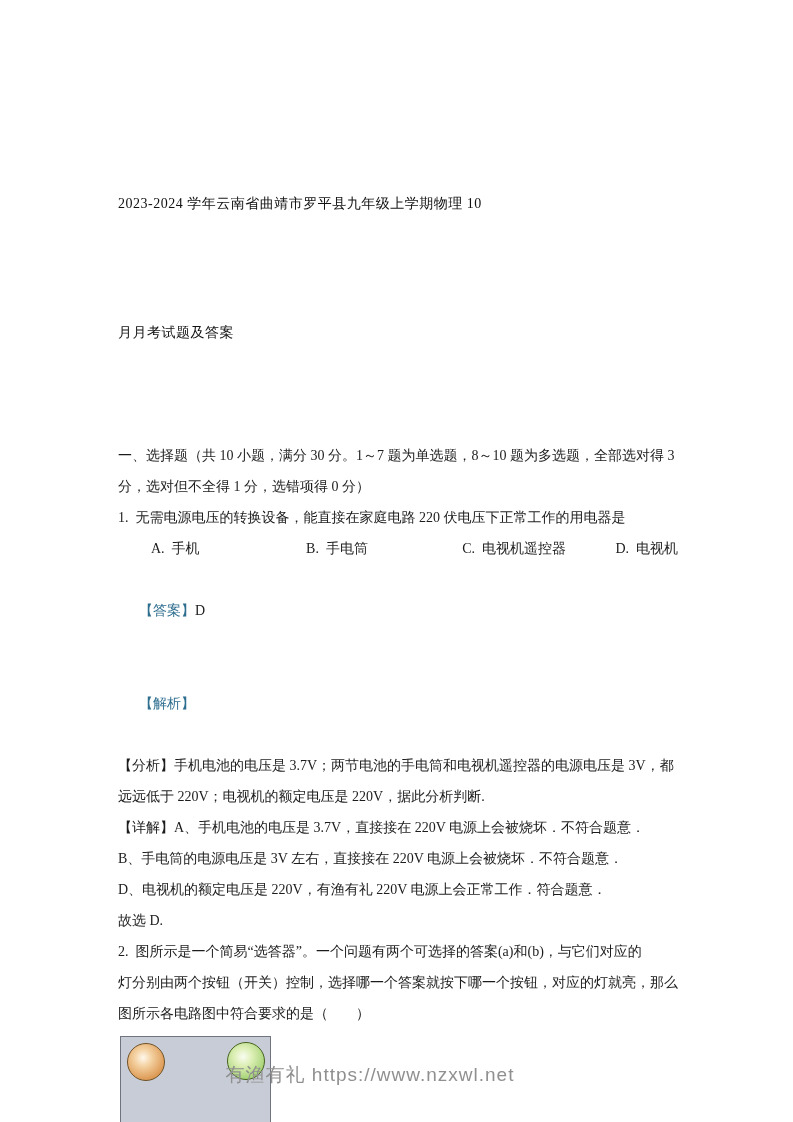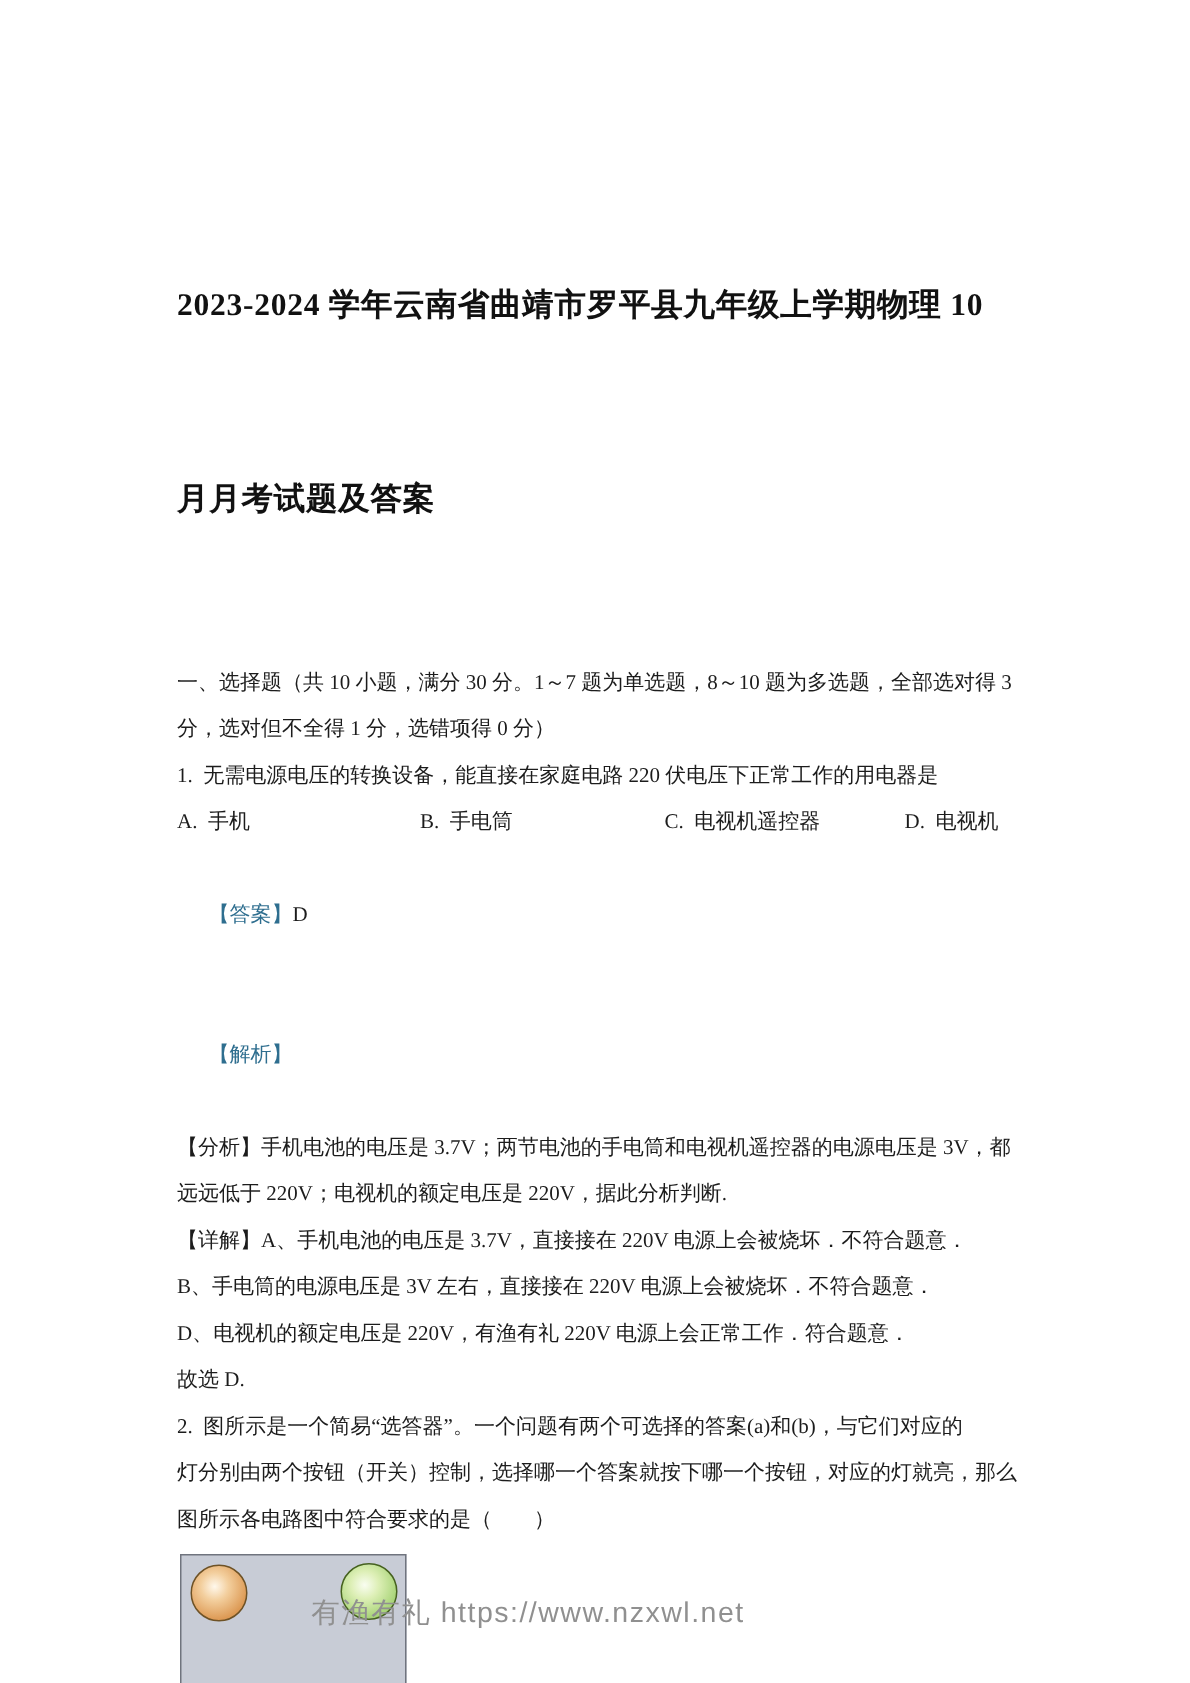--- a/index.html
+++ b/index.html
@@ -3,25 +3,25 @@
 <meta charset="utf-8">
 <style>
   html,body{margin:0;padding:0;background:#ffffff;}
   body{
     width:793px;height:1122px;position:relative;overflow:hidden;
     font-family:"Liberation Serif","DejaVu Serif",serif;
     color:#1c1c1c;
   }
   .page{position:absolute;inset:0;background:#ffffff;}
   .content{position:absolute;left:118px;top:0;width:560px;}
-  .title{margin-top:96px;font-size:21px;font-weight:bold;line-height:43px;color:#111;letter-spacing:0.5px;white-space:pre;}
+  .title{margin-top:96px;font-size:14px;font-weight:normal;line-height:43px;color:#111;letter-spacing:0.5px;white-space:pre;}
   .section-head{font-size:14.5px;line-height:30px;text-align:center;margin-top:2px;white-space:pre;}
   .line{font-size:14px;line-height:31px;white-space:pre;}
   .options{display:flex;}
-  .opt-a{width:162px;}
+  .opt-a{width:162px;margin-left:33px;}
   .opt-b{width:163px;}
   .opt-c{width:160px;}
   .tag{color:var(--tagcolor,#2e6e8f);}
   
   .selector-panel{
     position:relative;margin-top:7px;margin-left:2px;
     width:149px;height:112px;
     background:var(--bg,#c8ccd6);
     border:1.5px solid #70747e;
     box-sizing:content-box;
@@ -29,21 +29,21 @@
   .circle{position:absolute;border-radius:50%;}
   .lamp-a{left:6px;top:6px;width:36px;height:36px;
     background:radial-gradient(circle at 42% 38%, #fff8ec 0%, #f3cf9e 30%, var(--c,#dd9a55) 72%, #cf8a45 100%);
     border:1px solid #6e5226;}
   .lamp-b{left:106px;top:5px;width:36px;height:36px;
     background:radial-gradient(circle at 42% 38%, #f9fdf1 0%, #ddefb6 30%, var(--c,#a8d478) 72%, #94c45e 100%);
     border:1px solid #46621f;}
   .footer{
     position:absolute;left:0;top:1062px;width:704px;text-align:center;
     font-family:"Liberation Sans","DejaVu Sans",sans-serif;
-    font-size:19px;letter-spacing:1px;color:var(--fcolor,#909090);
+    font-size:19px;letter-spacing:1px;color:var(--fcolor,#909090);padding-left:18px;
   }
 </style>
 </head>
 <body>
 
 <div class="page">
   <div class="content">
 
     <div class="title">
       <div>2023-2024 学年云南省曲靖市罗平县九年级上学期物理 10</div>

